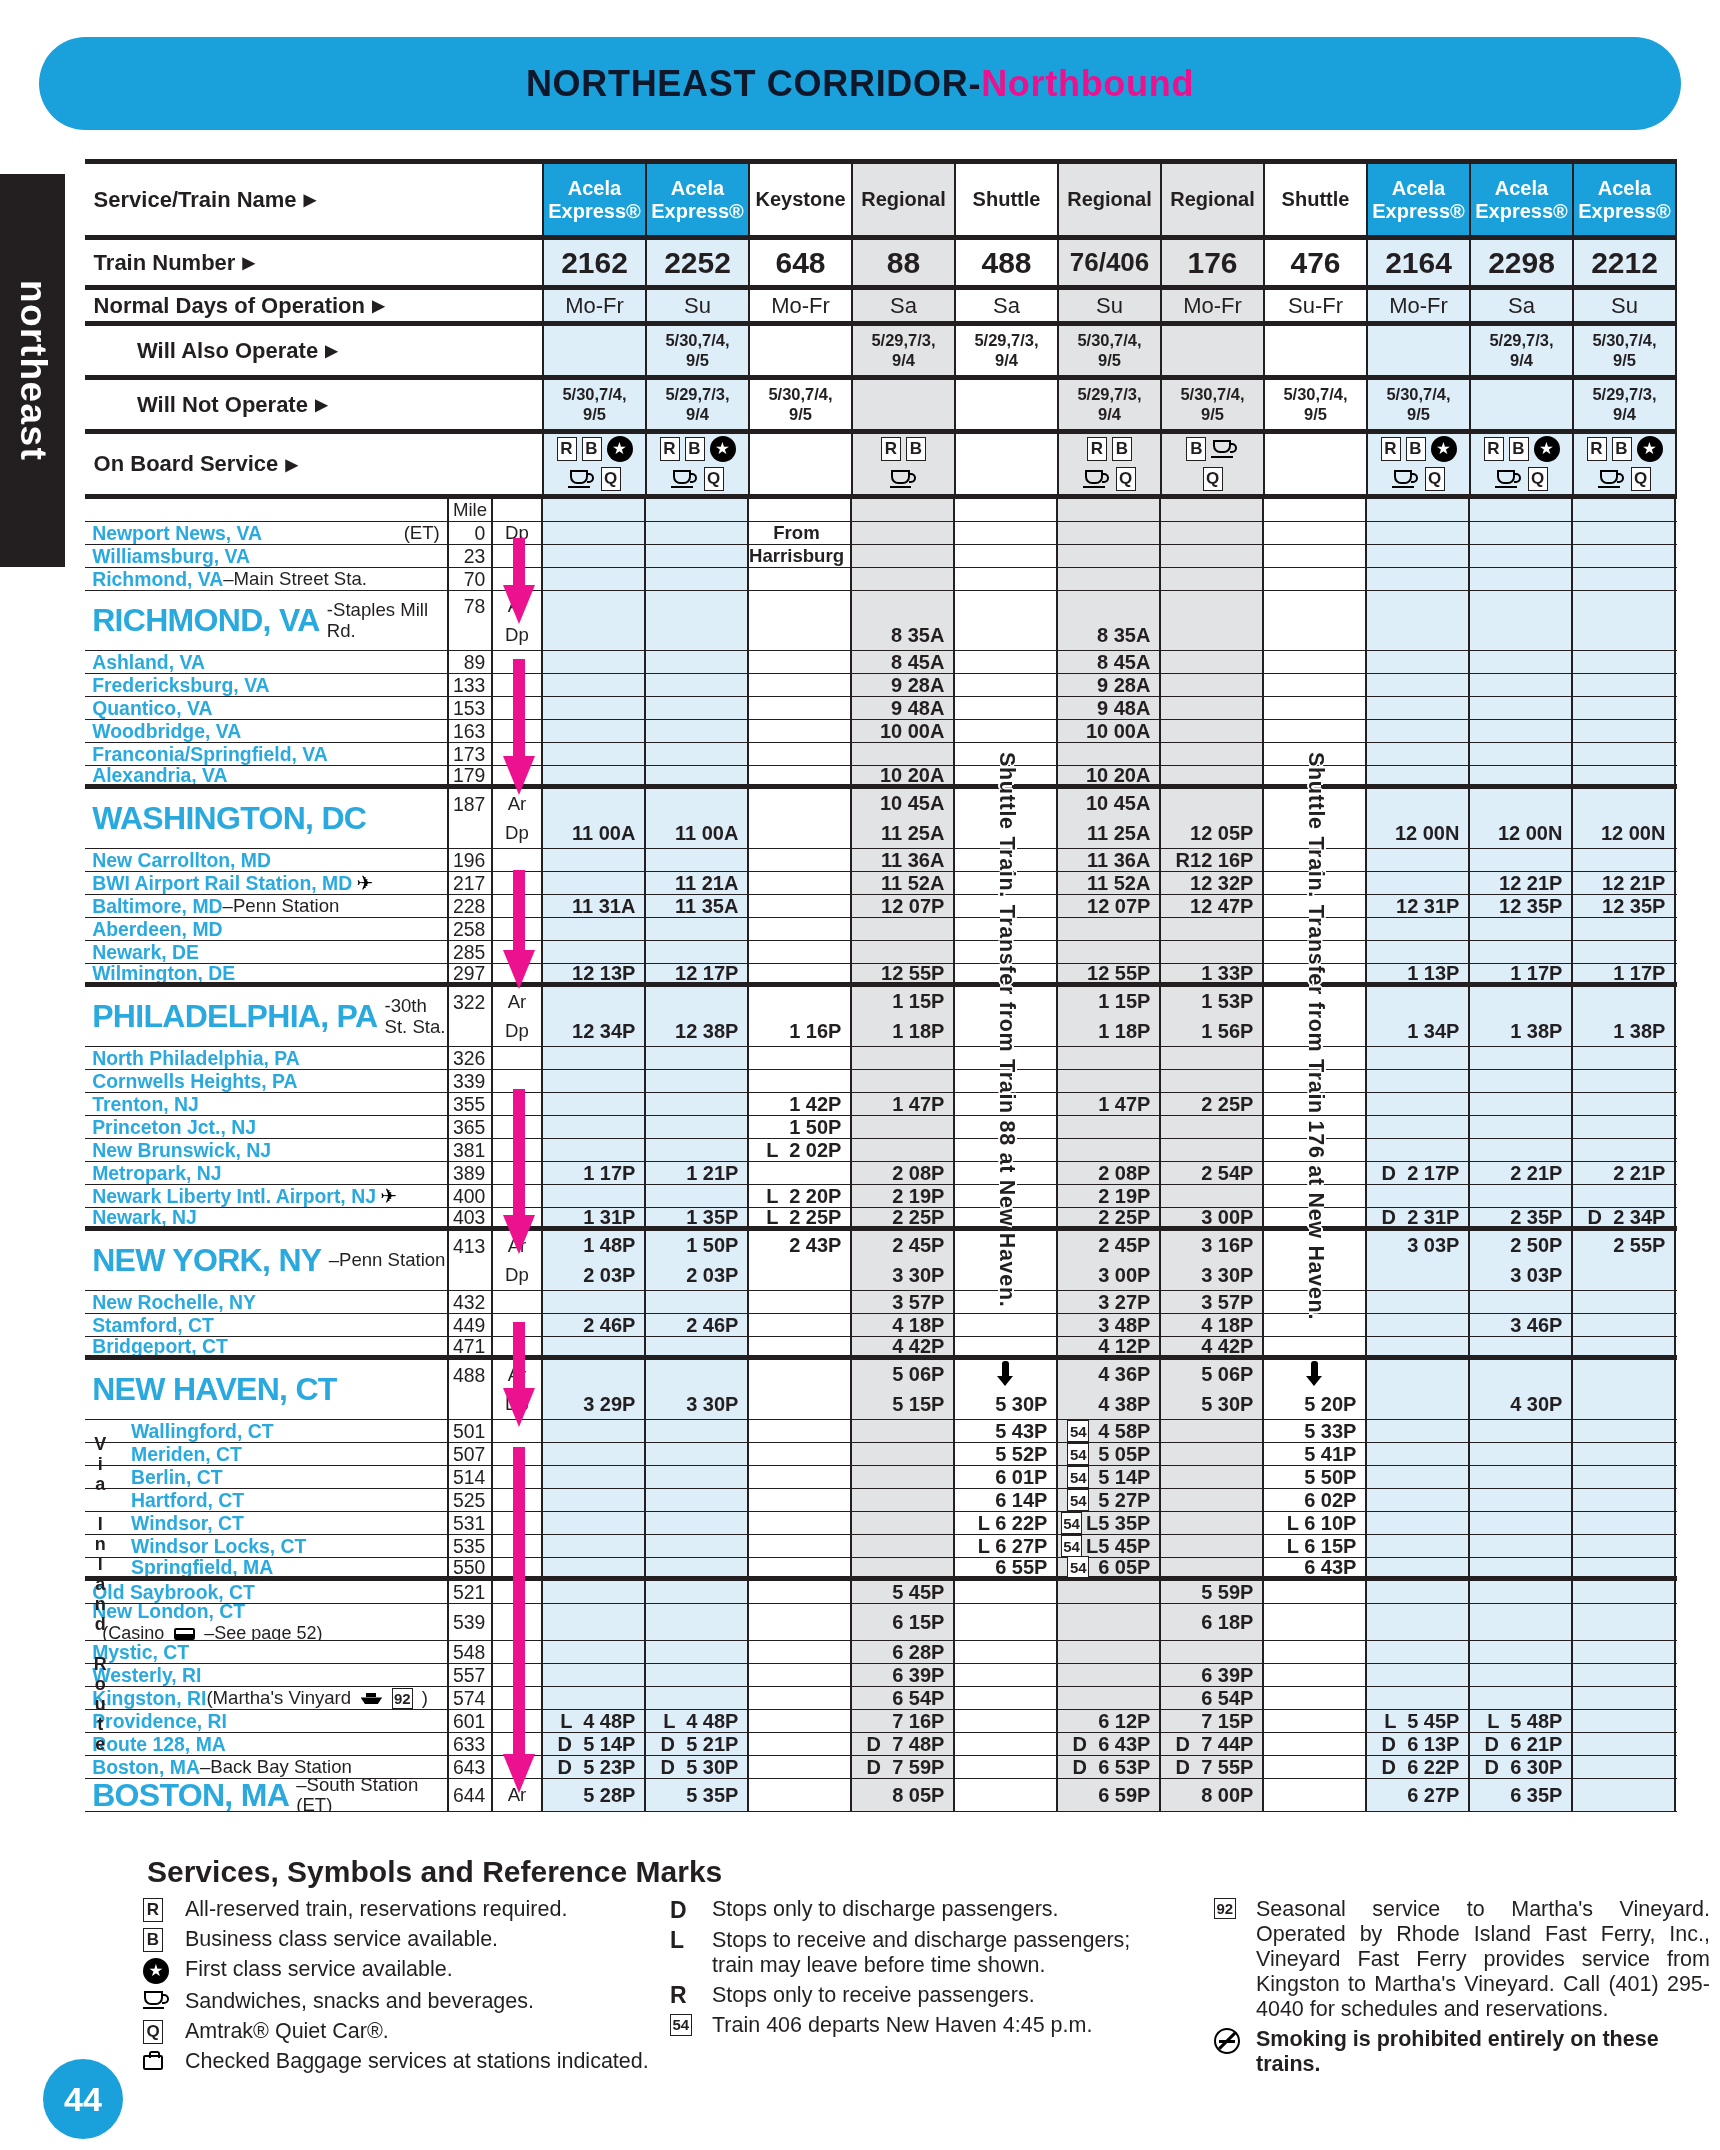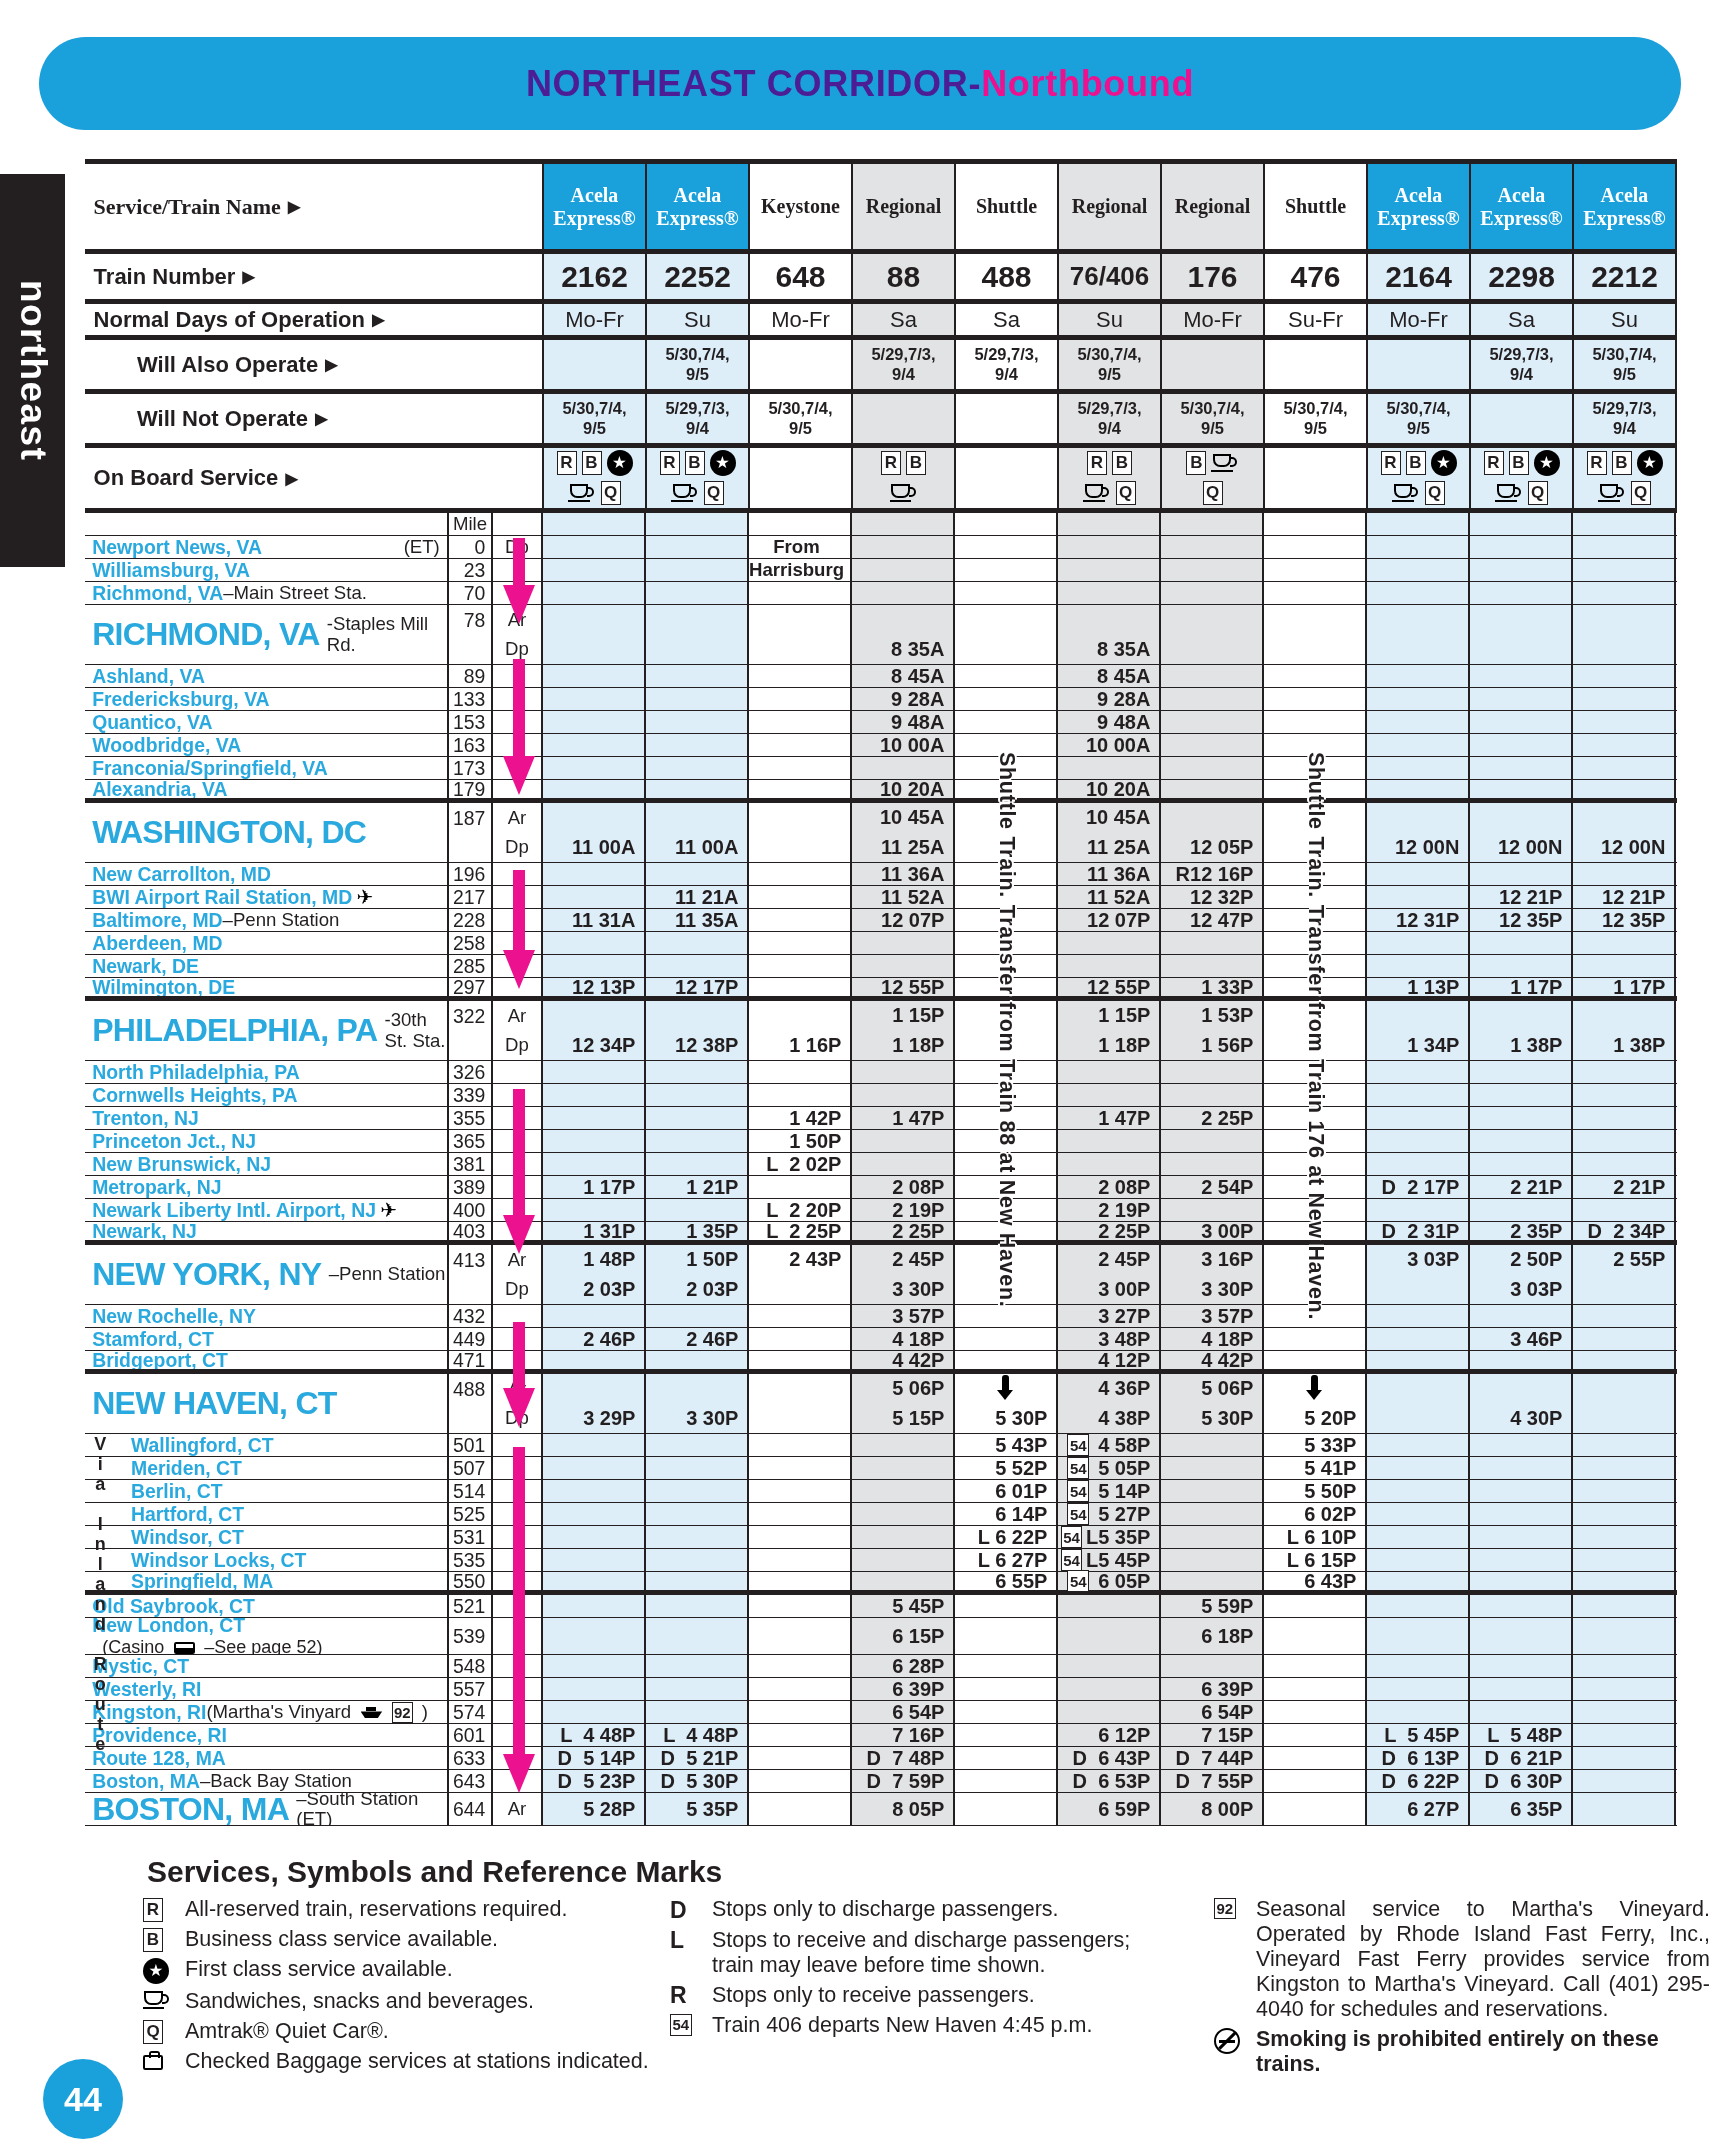--- a/index.html
+++ b/index.html
@@ -7,21 +7,21 @@
     --ink:#231f20; --cyan:#1aa0da; --mag:#ec118f;
     --bluecol:#ddeef9; --greycol:#e2e3e4; --stn:#2aa9df;
   }
   body{ width:1721px; height:2151px; position:relative; background:#fff;
         font-family:"Liberation Sans", sans-serif; color:var(--ink); overflow:hidden;}
   .page{position:absolute; inset:0;}
   
   .banner{position:absolute; left:39px; top:37px; width:1642px; height:93px;
           background:var(--cyan); border-radius:47px; display:flex; align-items:center; justify-content:center;
           font-size:36px; font-weight:bold; letter-spacing:0.7px;}
-  .banner-main{color:#4c1d95;}
+  .banner-main{color:#0f172a;}
   .banner-accent{color:var(--mag);}
   
   .side-tab{position:absolute; left:0; top:174px; width:65px; height:393px; background:var(--ink);
             display:flex; align-items:center; justify-content:center;}
   .side-tab span{writing-mode:vertical-rl; color:#fff; font-weight:bold; font-size:37px; letter-spacing:1.4px;}
   
   .tt{position:absolute; left:85px; top:159px; width:1592px; border-top:5px solid var(--ink); background:#fff;}
   .hrow,.brow{display:flex; border-bottom:5px solid var(--ink); position:relative;}
   .brow{border-bottom:1.4px solid var(--ink);}
   .brow.thick{border-bottom:5px solid var(--ink);}
@@ -121,21 +121,21 @@
 
 <div class="page">
   <div class="banner">
     <span class="banner-main">NORTHEAST CORRIDOR-</span>
       <span class="banner-accent">Northbound</span>
   </div>
   <div class="side-tab">
     <span>northeast</span>
   </div>
   <div id="tt" class="tt">
-      <div class="hrow" style="height: 90px; font-family: Liberation Serif, serif;">
+      <div class="hrow" style="height: 76px;">
         <div class="hlabel">
           <span>Service/Train Name</span>
           <span class="arr">▶</span>
         </div>
         <div class="hcell w-c bg-b" style="padding: 0px;">
           <div class="svc acela">Acela
 Express®</div>
         </div>
         <div class="hcell w-c bg-b" style="padding: 0px;">
           <div class="svc acela">Acela

